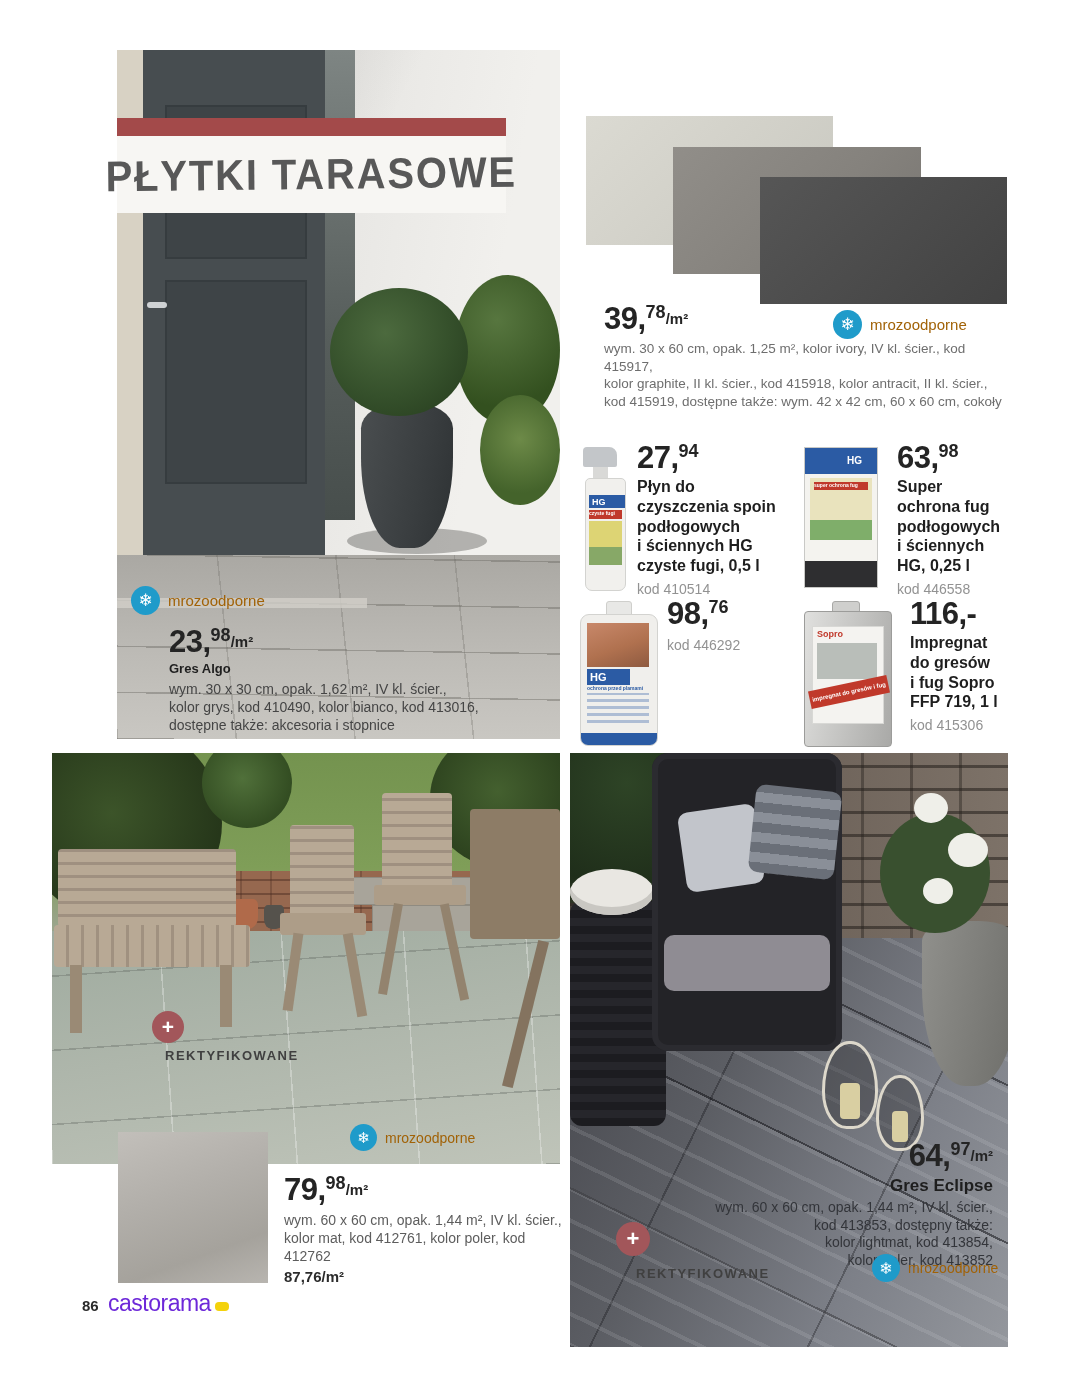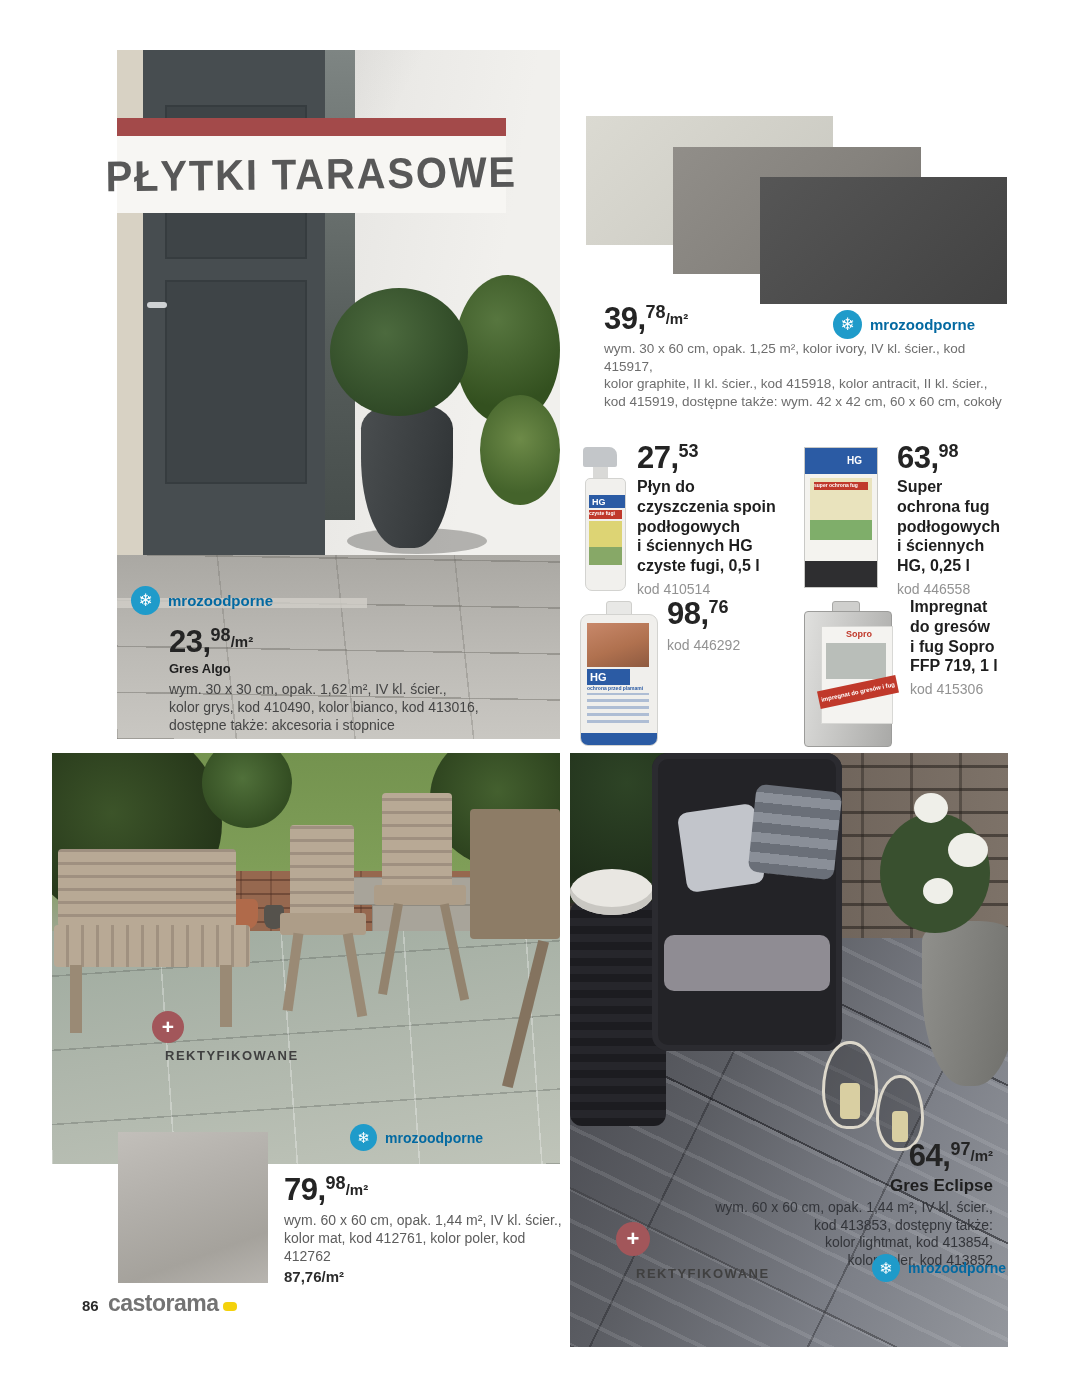--- a/index.html
+++ b/index.html
@@ -17,21 +17,21 @@
   .prod-kod{font-size:14px;color:#929292;margin-top:5px;}
   .desc{font-size:13.5px;color:#6e6e6e;line-height:1.3;white-space:pre-line;margin-top:3px;}
   .desc.dark{color:#474747;}
   .note{font-size:15px;font-weight:700;color:#2b2b2b;margin-top:2px;}
 
   
   .badge{position:absolute;display:flex;align-items:center;gap:8px;}
   .circ{border-radius:50%;display:flex;align-items:center;justify-content:center;color:#fff;flex:0 0 auto;}
   .circ.frost{background:#1f9bca;width:29px;height:29px;font-size:17px;}
   .circ.rekty{background:#a2565a;font-weight:700;}
-  .badge-lbl{font-weight:700;color:#0369a1;font-size:15px;}
+  .badge-lbl{font-weight:400;color:#a16207;font-size:15px;}
   .rekty-lbl{font-weight:700;color:#404040;font-size:13px;letter-spacing:1.5px;}
 
   
   #banner-bar{left:117px;top:118px;width:389px;height:18px;background:#a34a4a;}
   #banner-panel{left:117px;top:136px;width:389px;height:77px;background:#f7f6f3;
                 display:flex;align-items:center;justify-content:center;}
   #banner-title{font-size:43px;font-weight:700;color:#585858;letter-spacing:2px;
                 transform:scaleX(0.93) rotate(-0.6deg);white-space:nowrap;}
 
   
@@ -145,30 +145,30 @@
     border:1px solid #d3d3d0;border-radius:9px 9px 8px 8px;}
   .bottle-img{position:absolute;left:6px;top:8px;width:62px;height:44px;
     background:linear-gradient(160deg,#c8886a 0%,#b0714f 55%,#8e5a40 100%);}
   .bottle-lines{position:absolute;left:6px;top:78px;width:62px;height:30px;
     background:repeating-linear-gradient(0deg,#aebdd4 0 3px,transparent 3px 7px);}
 
   .can-body{position:absolute;left:0;top:10px;width:86px;height:134px;
     background:linear-gradient(100deg,#e0e0de 0%,#c2c2c0 55%,#a9a9a7 100%);
     border:1px solid #9c9c9a;border-radius:4px;}
   .can-cap{position:absolute;left:28px;top:0;width:26px;height:12px;background:#cfcfcd;border:1px solid #a8a8a6;border-radius:3px;}
-  .can-label{position:absolute;left:16px;top:14px;width:70px;height:96px;background:#f4f3f0;border:1px solid #d8d8d5;text-align:center;}
+  .can-label{position:absolute;left:7px;top:14px;width:70px;height:96px;background:#f4f3f0;border:1px solid #d8d8d5;}
   .sopro-logo{font-size:9px;font-weight:700;color:#c0392b;padding:2px 0 0 4px;}
   .can-img{position:absolute;left:4px;top:16px;width:60px;height:36px;background:#b9beb9;}
   .can-red{position:absolute;left:-4px;top:56px;width:80px;height:18px;background:#c0392b;transform:rotate(-12deg);
     color:#fff;font-size:6px;font-weight:700;display:flex;align-items:center;justify-content:center;overflow:hidden;white-space:nowrap;}
 
   
   #footer-num{left:82px;top:1297px;font-size:15px;font-weight:700;color:#2a2a2a;}
   #footer-logo{left:108px;top:1290px;display:flex;align-items:center;}
-  #brand-text{font-size:23px;font-weight:700;color:#737373;letter-spacing:-0.5px;}
+  #brand-text{font-size:23px;font-weight:400;color:#6d28d9;letter-spacing:-0.5px;}
   #brand-mark{width:14px;height:9px;background:#f4d20c;border-radius:4px;margin-left:4px;margin-top:6px;}
 
   .eclipse-text{text-align:right;}
   .eclipse-text .desc{color:#33353a;font-size:14px;line-height:1.26;}
   .on-photo .desc{color:#454545;}
 </style>
 </head>
 <body>
 
 <div id="page">
@@ -233,21 +233,21 @@
     <div class="spray-head"></div>
     <div class="spray-neck"></div>
     <div class="spray-body">
       <div class="hg-band" style="position:absolute;left:3px;top:16px;width:33px;height:13px;font-size:9px;">HG</div>
       <div class="mini-red" style="position:absolute;left:3px;top:31px;width:33px;height:9px;font-size:5px;overflow:hidden;white-space:nowrap;">czyste fugi</div>
       <div style="position:absolute;left:3px;top:42px;width:33px;height:44px;background:linear-gradient(180deg,#ddd474 0 60%,#87a867 60% 100%);"></div>
     </div>
   </div>
   <div class="abs" style="left:637px;top:440px;width:175px;">
     <div class="price">
-      <span class="p-main">27,</span><span class="p-sup">53</span>
+      <span class="p-main">27,</span><span class="p-sup">94</span>
     </div>
     <div class="prod-name">Płyn do
 czyszczenia spoin
 podłogowych
 i ściennych HG
 czyste fugi, 0,5 l</div>
     <div class="prod-kod">kod 410514</div>
   </div>
 
   <div class="pack" style="left:804px;top:447px;width:72px;height:139px;">
@@ -295,20 +295,23 @@
     <div class="can-cap"></div>
     <div class="can-body">
       <div class="can-label">
         <div class="sopro-logo">Sopro</div>
         <div class="can-img"></div>
         <div class="can-red">impregnat do gresów i fug</div>
       </div>
     </div>
   </div>
   <div class="abs" style="left:910px;top:596px;width:170px;">
+    <div class="price">
+      <span class="p-main">116,-</span>
+    </div>
     <div class="prod-name">Impregnat
 do gresów
 i fug Sopro
 FFP 719, 1 l</div>
     <div class="prod-kod">kod 415306</div>
   </div>
 
   <div id="photo-garden" class="photo">
     <div class="gar-bush" style="left:-30px;top:-30px;width:200px;height:200px;background:radial-gradient(circle at 45% 45%,#3c5429,#26371a 70%);"></div>
     <div class="gar-bush" style="right:-20px;top:-25px;width:150px;height:140px;background:radial-gradient(circle at 45% 45%,#44602f,#2b401d 70%);"></div>

